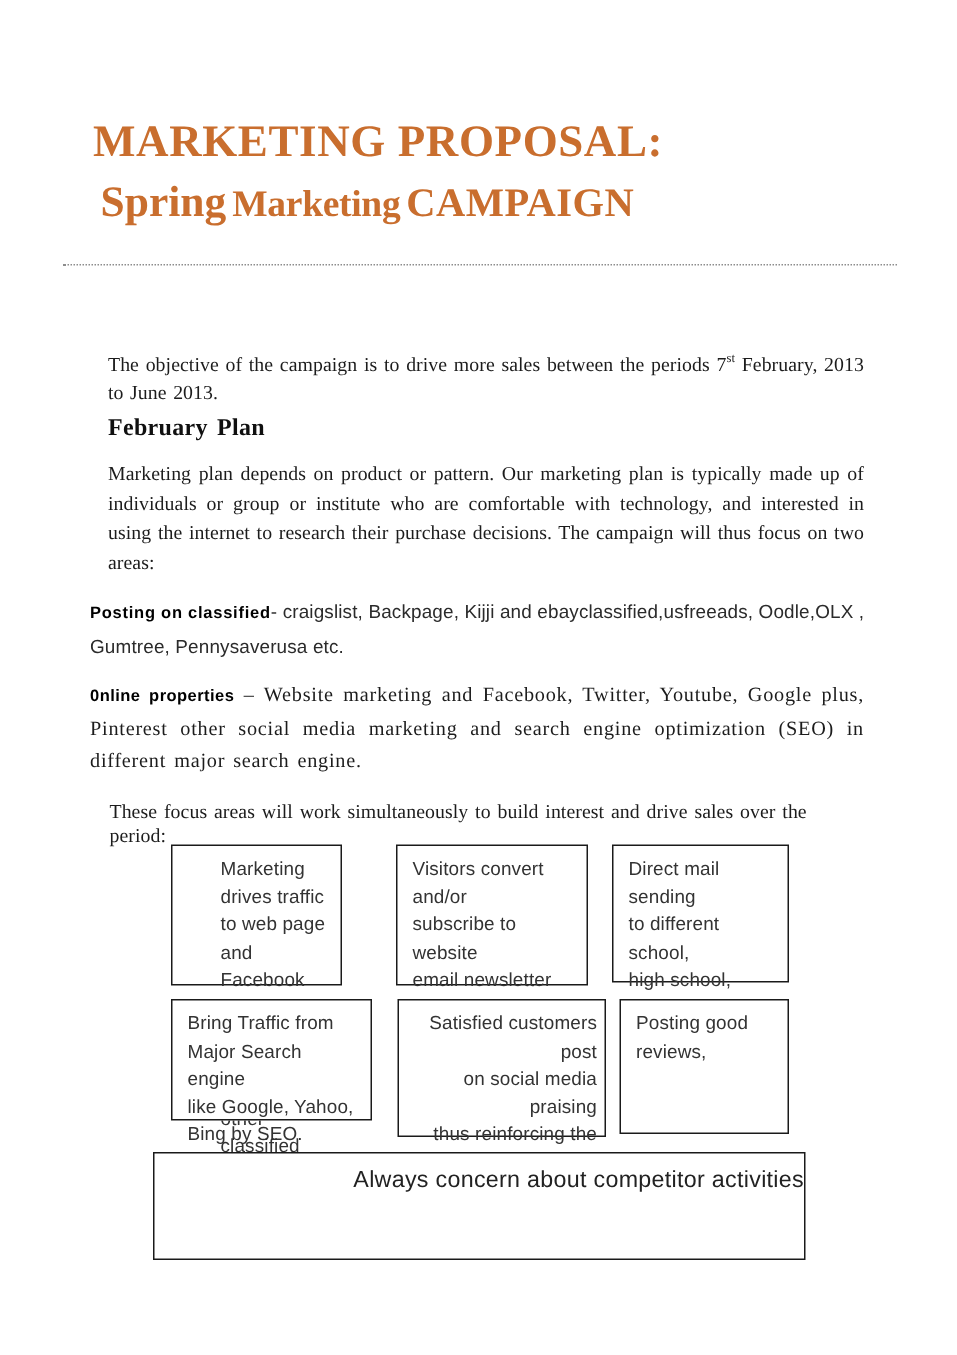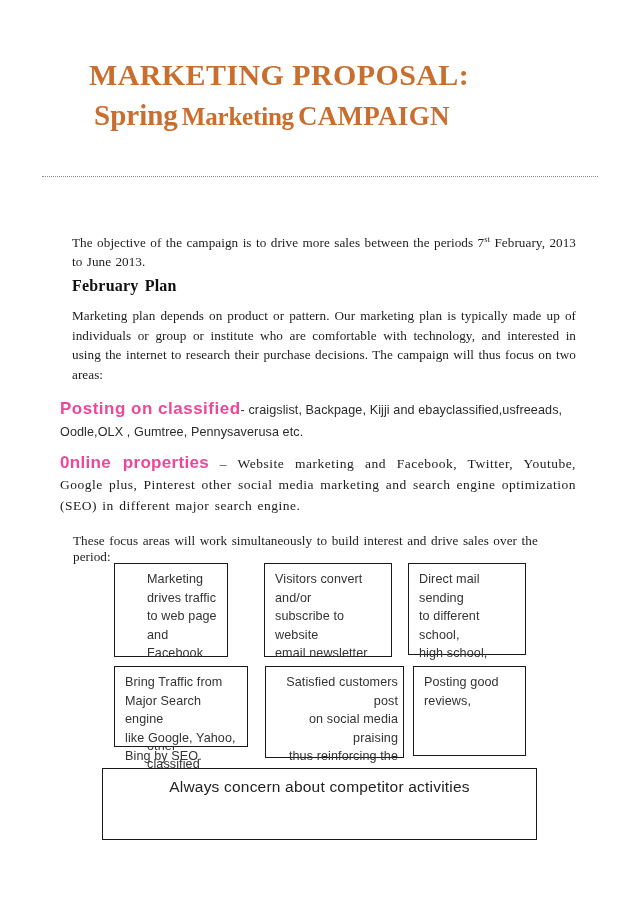--- a/index.html
+++ b/index.html
@@ -1,53 +1,53 @@
 <!DOCTYPE html>
 <html style="--accent: #C96E2E;"><head>
 <meta charset="utf-8">
 <style>
   html,body{margin:0;padding:0;background:#ffffff;}
   .page{
     position:relative;width:638px;height:903px;margin:0 auto;background:#ffffff;
     font-family:"Liberation Serif", serif;color:#1d1d1d;overflow:hidden;
   }
-  .doc-title{position:absolute;left:62px;top:56px;font-weight:bold;color:var(--accent,#C96E2E);line-height:1.25;margin-left:27px;}
+  .doc-title{position:absolute;left:62px;top:76px;font-weight:bold;color:var(--accent,#C96E2E);line-height:1.25;}
   .doc-title .t1{font-size:30px;letter-spacing:0.4px;display:block;}
   .doc-title .t2{display:block;margin-left:5px;margin-top:3px;}
   .doc-title .t2 .w-spring{font-size:29px;}
   .doc-title .t2 .w-marketing{font-size:25px;letter-spacing:-0.2px;}
   .doc-title .t2 .w-campaign{font-size:27px;letter-spacing:0.3px;}
   .divider{position:absolute;left:42px;top:176px;width:556px;border-top:1.5px dotted #8d8d8d;height:0;}
   .h2{position:absolute;font-weight:bold;font-size:16px;color:#101010;letter-spacing:0.2px;word-spacing:2px;}
   #h-objective{left:72px;top:202px;}
   #h-plan{left:72px;top:277px;}
   .para-serif{position:absolute;font-size:13.2px;line-height:19px;text-align:justify;color:#1c1c1c;word-spacing:1px;letter-spacing:0.05px;}
   #p-objective{left:72px;top:233px;width:504px;}
   #p-objective sup{font-size:8.5px;line-height:0;}
   #p-plan{left:72px;top:306px;width:504px;line-height:19.5px;}
   .para-sans{position:absolute;font-family:"Liberation Sans",sans-serif;font-size:12.6px;line-height:21.5px;color:#2b2b2b;letter-spacing:0.1px;}
   #p-posting{left:60px;top:398px;width:520px;}
-  .sans-label{font-weight:bold;font-size:17px;letter-spacing:0.5px;color:#ec4899;}
+  .sans-label{font-weight:bold;font-size:11px;letter-spacing:0.5px;color:#000000;}
   #p-online{left:60px;top:452px;width:516px;font-family:"Liberation Serif",serif;font-size:13.5px;line-height:21px;text-align:justify;letter-spacing:0.5px;word-spacing:1.5px;color:#1c1c1c;}
   #p-online .sans-label{font-family:"Liberation Sans",sans-serif;letter-spacing:0.3px;}
   #p-focus{left:73px;top:533px;width:500px;font-size:13.2px;line-height:16px;text-align:left;word-spacing:1.2px;}
   .fbox{
     position:absolute;box-sizing:border-box;border:1.5px solid #1a1a1a;background:#ffffff;
     font-family:"Liberation Sans",sans-serif;font-size:12.6px;line-height:18.5px;color:#333333;
     padding:6px 5px 0 10px;white-space:pre-line;letter-spacing:0.1px;
   }
   #b1{left:114px;top:563px;width:114px;height:94px;padding-left:32px;}
   #b2{left:264px;top:563px;width:128px;height:94px;}
   #b3{left:408px;top:563px;width:118px;height:92px;}
   #b4{left:114px;top:666px;width:134px;height:81px;}
   #b5{left:265px;top:666px;width:139px;height:92px;text-align:right;}
   #b6{left:413px;top:666px;width:113px;height:90px;}
   .banner{
     position:absolute;left:102px;top:768px;width:435px;height:72px;box-sizing:border-box;
-    border:1.5px solid #1a1a1a;background:#ffffff;text-align:center;padding-top:9px;
+    border:1.5px solid #1a1a1a;background:#ffffff;text-align:right;padding-top:9px;
     font-family:"Liberation Sans",sans-serif;font-size:15.5px;color:#222222;letter-spacing:0.2px;
   }
 </style>
 </head>
 <body>
 
 <div class="page">
 
   <div class="doc-title">
     <span class="t1">MARKETING PROPOSAL:</span>

